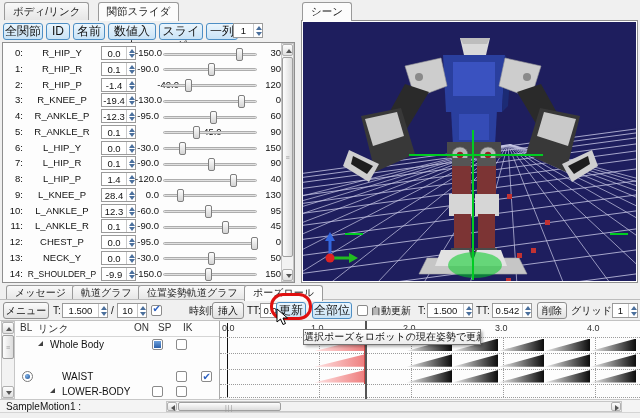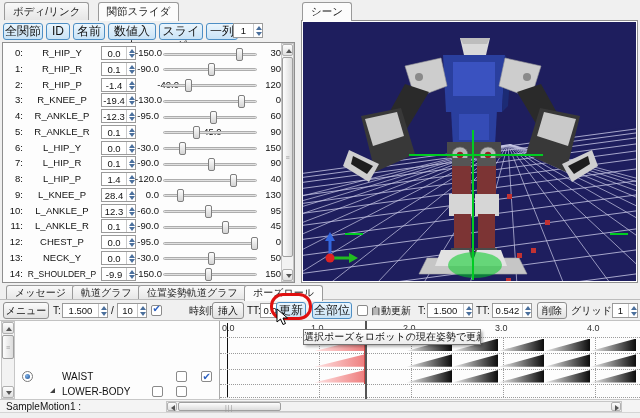--- a/index.html
+++ b/index.html
@@ -545,21 +545,34 @@
         <span class="arrow-glyph" style="left:3px;top:4px;border-left:3px solid transparent;border-right:3px solid transparent;border-bottom:4px solid #555;"></span>
       </div>
     <div class="thumb" style="left:0;top:13px;width:12px;height:24px;">
         <span class="grip" style="left:3px;top:8px;">≡</span>
       </div>
     <div class="btn" style="left:0;bottom:0;width:12px;height:12px;">
         <span class="arrow-glyph" style="left:3px;top:4px;border-left:3px solid transparent;border-right:3px solid transparent;border-top:4px solid #555;"></span>
       </div>
   </div>
 
+  <div id="tree-header" class="abs" style="left:16px;top:0;width:203px;height:16px;border-bottom:1px solid #d5d5d5;font-size:10px;">
+      <span style="position: absolute; left: 4px; top: 1px; color: rgb(51, 51, 51);">BL</span>
+      <span style="position: absolute; left: 22px; top: 1px; color: rgb(51, 51, 51);">リンク</span>
+      <span style="position: absolute; left: 118px; top: 1px; color: rgb(51, 51, 51);">ON</span>
+      <span style="position: absolute; left: 142px; top: 1px; color: rgb(51, 51, 51);">SP</span>
+      <span style="position: absolute; left: 167px; top: 1px; color: rgb(51, 51, 51);">IK</span>
+    </div>
   <div id="tree-rows" class="abs" style="left:0;top:16px;width:219px;height:63px;overflow:hidden;">
+      <div class="tree-row" style="top: 0px;">
+        <div class="tri-exp" style="left: 22px; top: 4px;"></div>
+        <span style="position: absolute; left: 34px; top: 0px;">Whole Body</span>
+        <div class="cb partial" style="left: 136px; top: 2px;"></div>
+        <div class="cb" style="left: 160px; top: 2px;"></div>
+      </div>
       <div class="tree-row" style="top: 47.25px;">
         <div class="tri-exp" style="left: 34px; top: 4px;"></div>
         <span style="position: absolute; left: 46px; top: 0px;">LOWER-BODY</span>
         <div class="cb" style="left: 136px; top: 2px;"></div>
         <div class="cb" style="left: 160px; top: 2px;"></div>
       </div>
       <div class="tree-row" style="top: 31.5px;">
         <span style="position: absolute; left: 46px; top: 0px;">WAIST</span>
         <div class="radio sel" style="left: 6px; top: 2px;"></div>
         <div class="cb" style="left: 160px; top: 2px;"></div>

